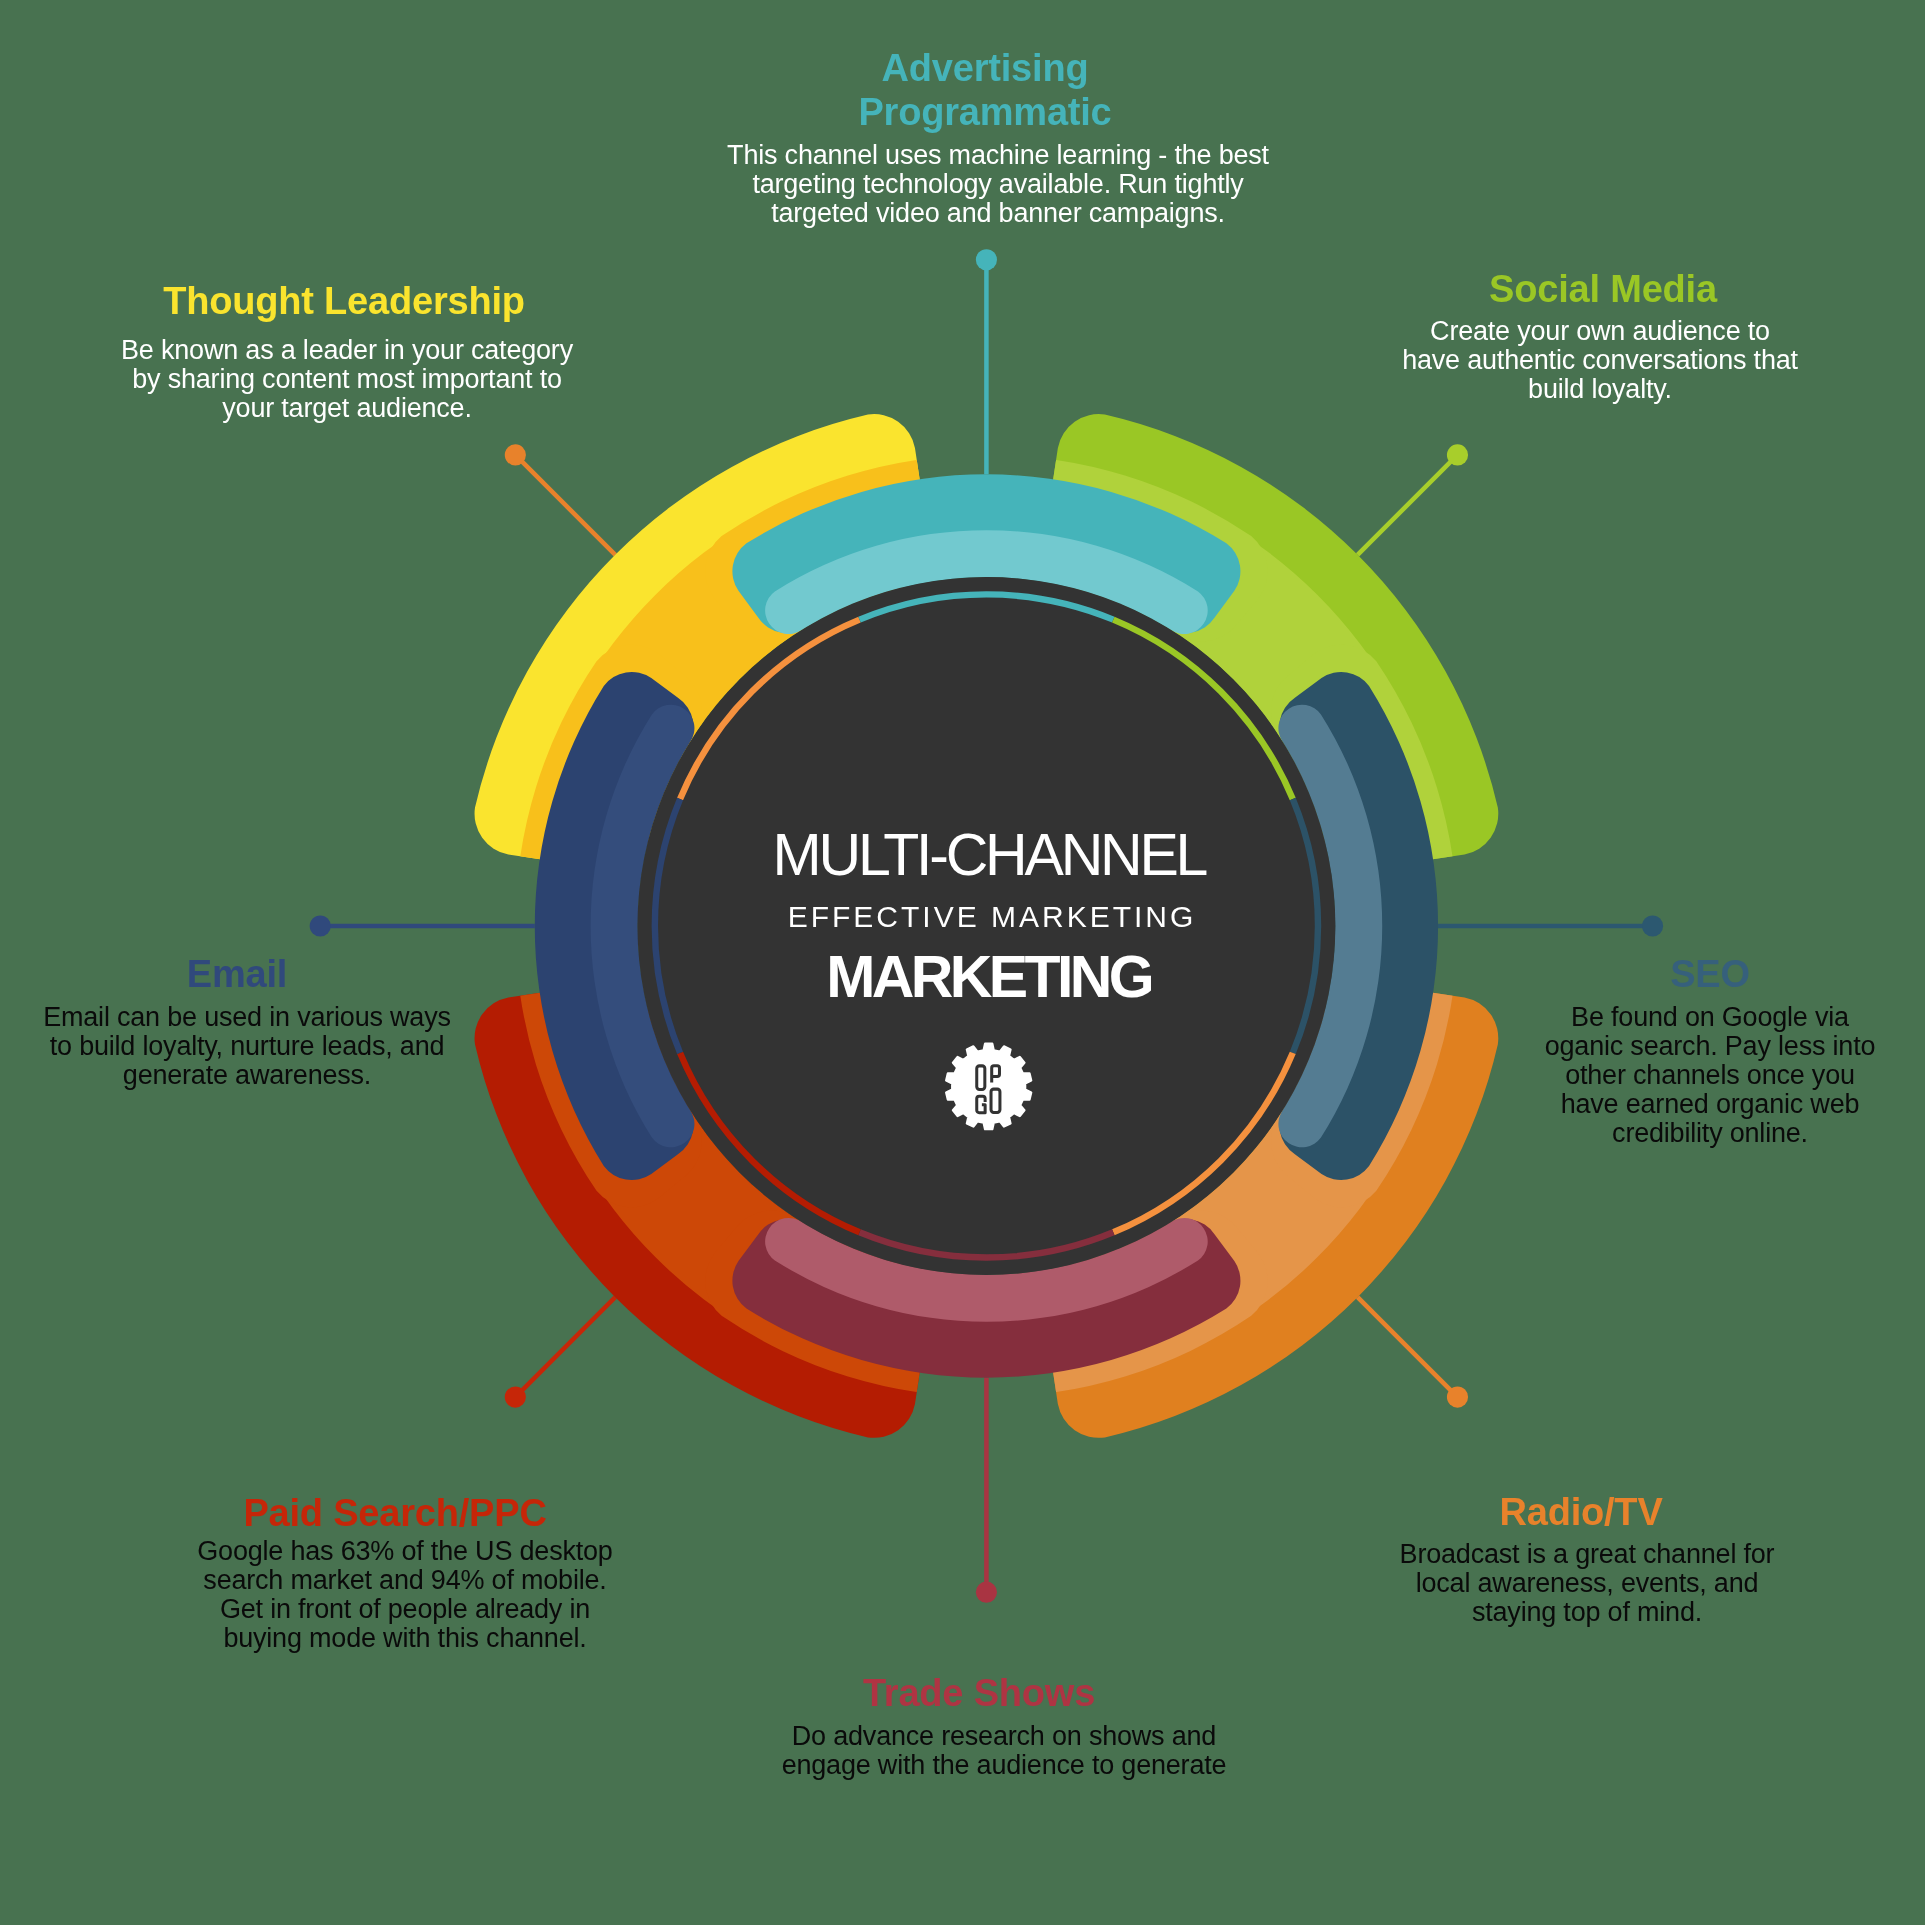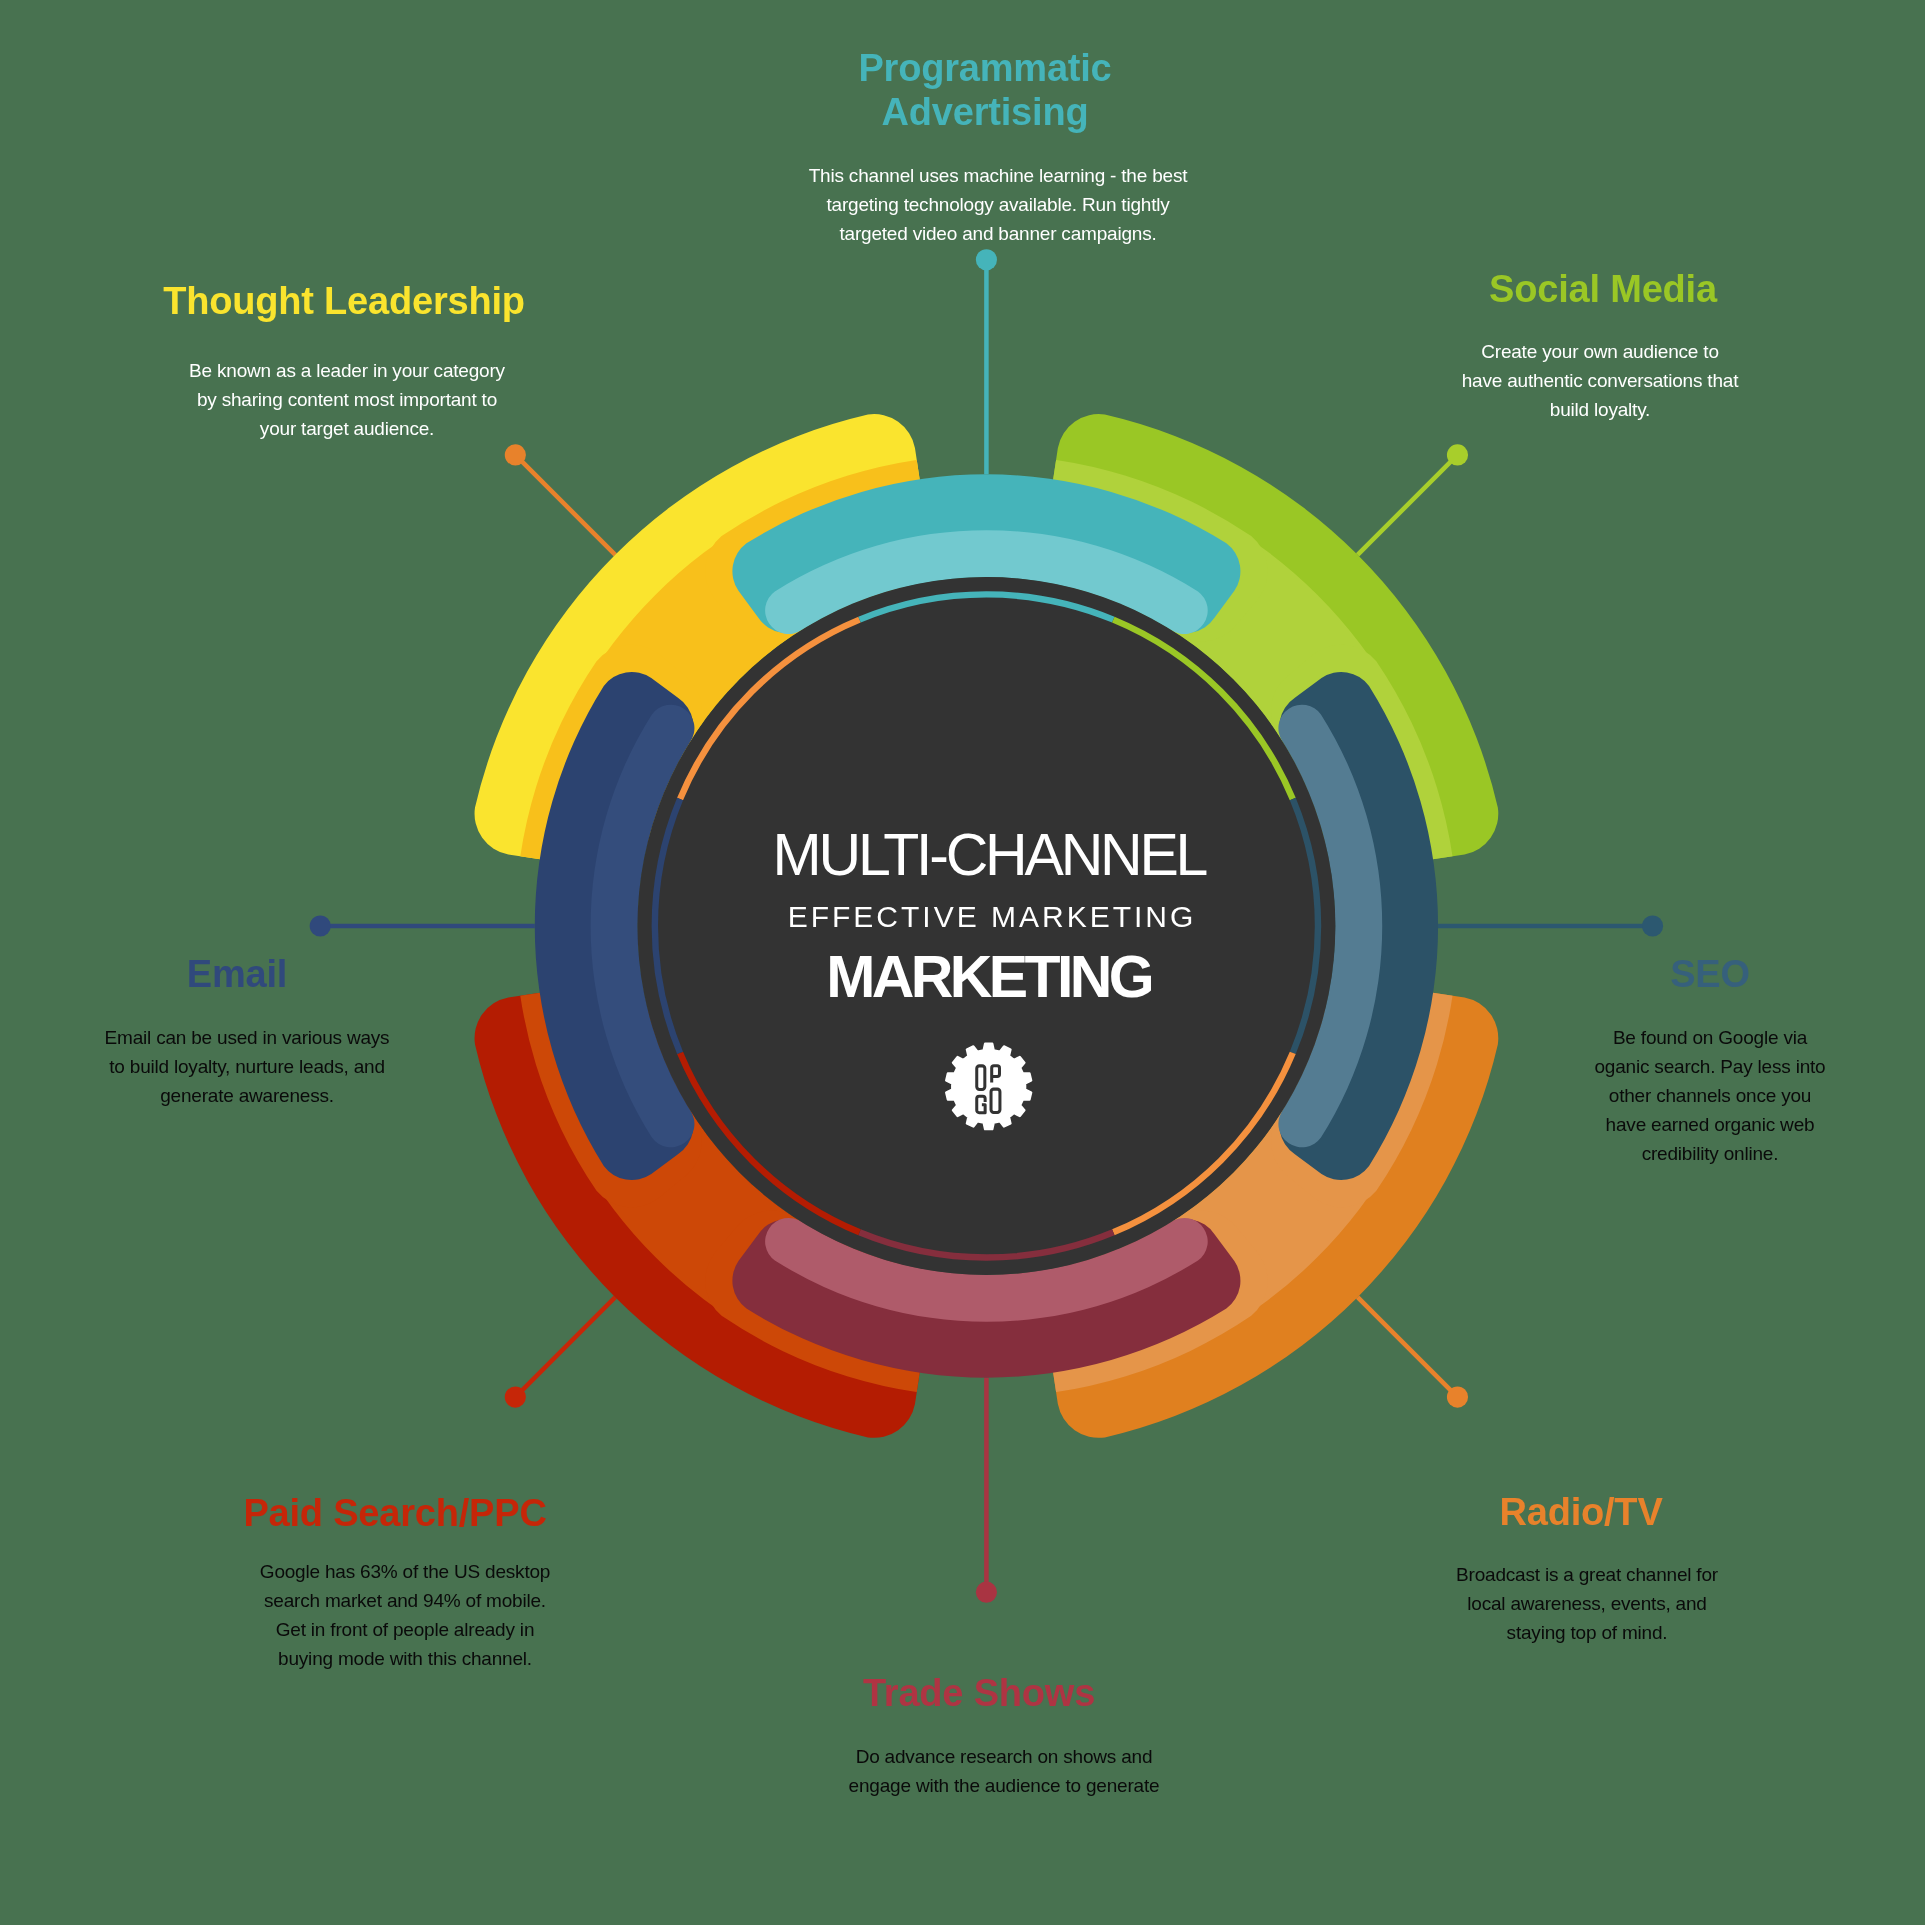--- a/index.html
+++ b/index.html
@@ -3,21 +3,21 @@
 <meta charset="utf-8">
 <title>Multi-Channel Effective Marketing Campaigns</title>
 <style>
   html,body{margin:0;padding:0;}
   body{width:1926px;height:1926px;background:#487250;font-family:"Liberation Sans",sans-serif;
        overflow:hidden;-webkit-font-smoothing:antialiased;}
   #stage{position:relative;width:1926px;height:1926px;}
   svg.wheel{position:absolute;left:0;top:0;width:1926px;height:1926px;display:block;}
   .hd,.bd{position:absolute;text-align:center;white-space:nowrap;}
   .hd{font-weight:bold;font-size:38px;line-height:44px;letter-spacing:-0.2px;}
-  .bd{font-size:19px;line-height:29px;letter-spacing:-0.2px;margin-top:20px;}
+  .bd{font-size:27px;line-height:29px;letter-spacing:-0.2px;}
   .w .bd,.bd.w{color:#ffffff;}
   .k .bd,.bd.k{color:#0a0a0a;}
   .hubtext{position:absolute;left:613px;top:825px;width:755px;text-align:center;color:#fff;}
   .t1{font-weight:normal;font-size:59px;line-height:61px;letter-spacing:-3.2px;text-indent:-3.2px;}
   .t2{font-weight:normal;font-size:30px;line-height:61px;letter-spacing:3px;text-indent:3px;}
   .t3{font-weight:bold;font-size:59px;line-height:61px;letter-spacing:-3.6px;text-indent:-3.6px;}
 </style>
 </head>
 <body>
 
@@ -111,22 +111,22 @@
 <path d="M1315.6 1442.0H1320.4A3.5 3.5 0 0 1 1323.9 1445.5V1469.3A3.5 3.5 0 0 1 1320.4 1472.8H1315.6A3.5 3.5 0 0 1 1312.1 1469.3V1445.5A3.5 3.5 0 0 1 1315.6 1442.0Z"></path>
 </g>
 </g>
 </svg>
 <div class="hubtext">
 <div class="t1">MULTI-CHANNEL</div>
 <div class="t2">EFFECTIVE MARKETING</div>
 <div class="t3">MARKETING</div>
 </div>
 <div class="hd" style="left:532px;top:46px;width:906px;color:#45B4BA">
+<div>Advertising</div>
 <div>Programmatic</div>
-<div>Advertising</div>
 </div>
 <div class="bd w" style="left:545px;top:141px;width:906px">
 <div>This channel uses machine learning - the best</div>
 <div>targeting technology available. Run tightly</div>
 <div>targeted video and banner campaigns.</div>
 </div>
 <div class="hd" style="left:-109px;top:279px;width:906px;color:#FAE42E">
 <div>Thought Leadership</div>
 </div>
 <div class="bd w" style="left:-106px;top:336px;width:906px">

